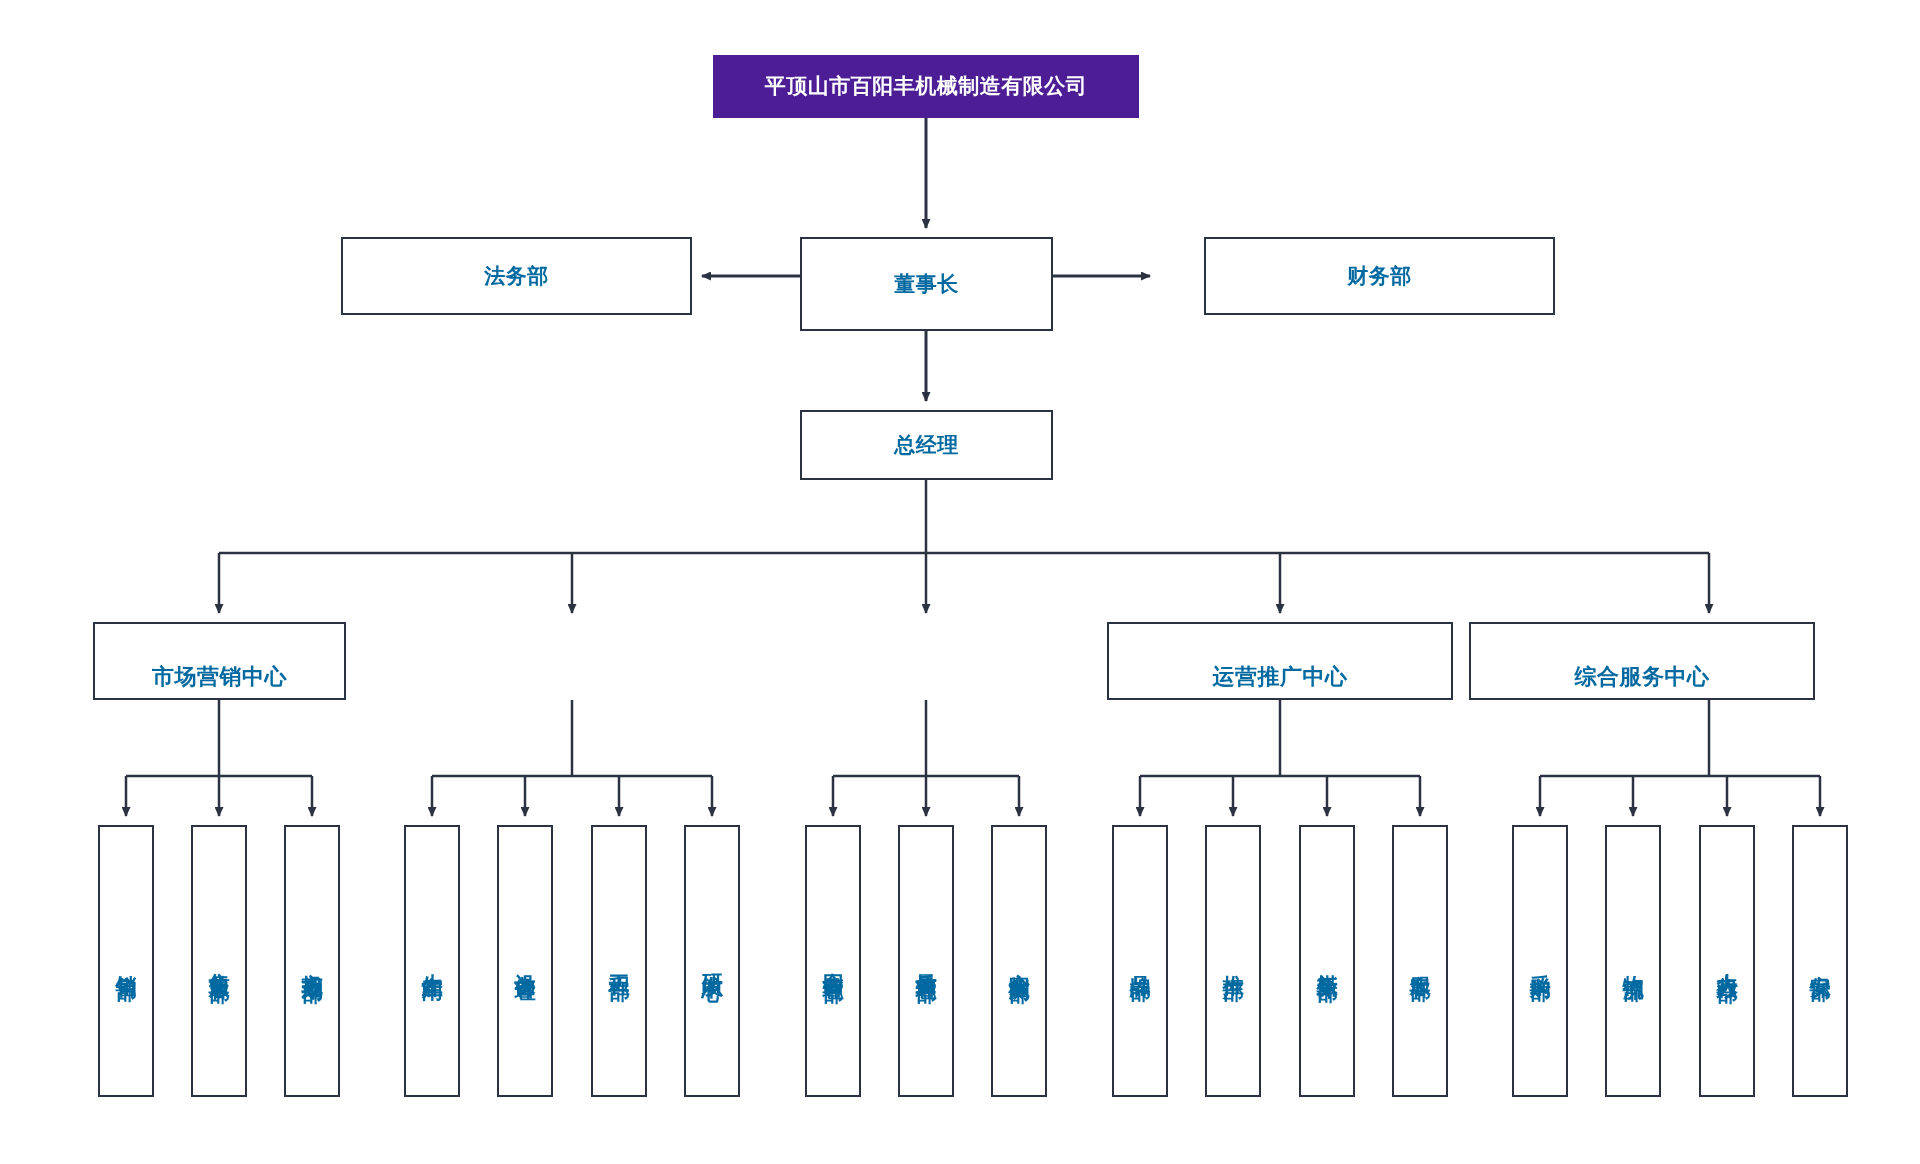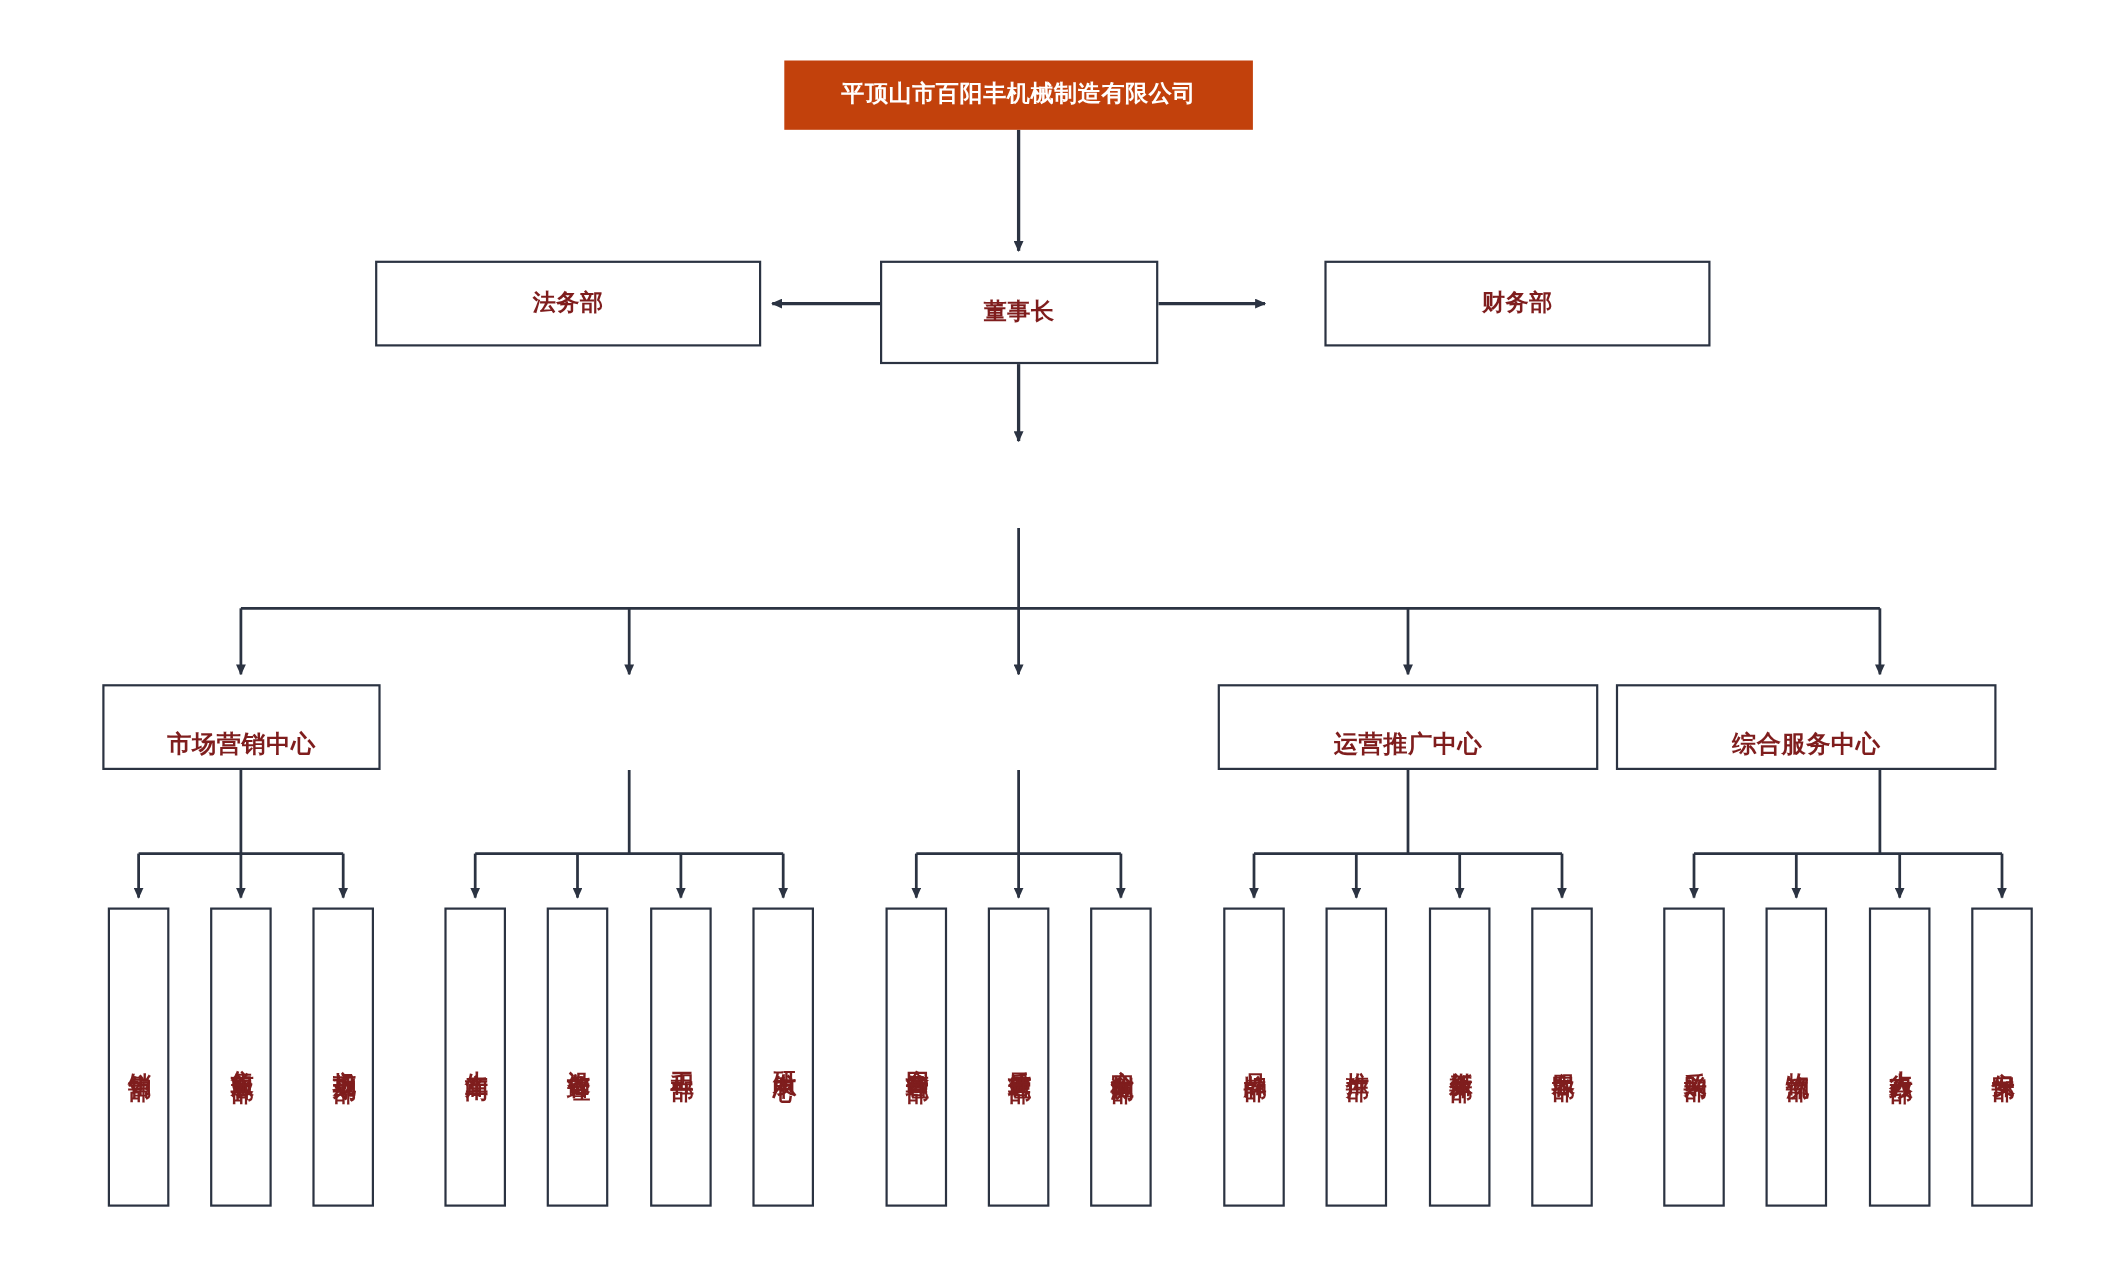--- a/index.html
+++ b/index.html
@@ -31,26 +31,26 @@
     position: absolute;
     box-sizing: border-box;
     background: #ffffff;
     border: 2px solid #2b3342;
     display: flex;
     align-items: center;
     justify-content: center;
     text-align: center;
   }
   .node-box.root {
-    background: #c2410c;
+    background: #4c1d95;
     border: none;
   }
   .node-label {
     font-weight: bold;
-    color: #7f1d1d;
+    color: #0369a1;
     letter-spacing: 0.5px;
     line-height: 1.25;
     white-space: nowrap;
   }
   .node-box.root .node-label {
     color: #ffffff;
     font-size: 21px;
   }
   .node-label.lvl2 { font-size: 21px; }
   .node-label.lvl3 { font-size: 21px; }
@@ -141,20 +141,23 @@
   </div>
 
   <div class="node-box" style="left:800px; top:237px; width:253px; height:94px;">
     <span class="node-label lvl2">董事长</span>
   </div>
 
   <div class="node-box" style="left:1204px; top:237px; width:351px; height:78px;text-align:center;">
     <span class="node-label lvl2">财务部</span>
   </div>
 
+  <div class="node-box" style="left:800px; top:410px; width:253px; height:70px;">
+    <span class="node-label lvl3">总经理</span>
+  </div>
 
   <div class="node-box" style="left:93px; top:622px; width:253px; height:78px;">
     <span class="node-label lvl4">市场营销中心</span>
   </div>
 
 
 
   <div class="node-box" style="left:1107px; top:622px; width:346px; height:78px;">
     <span class="node-label lvl4">运营推广中心</span>
   </div>

